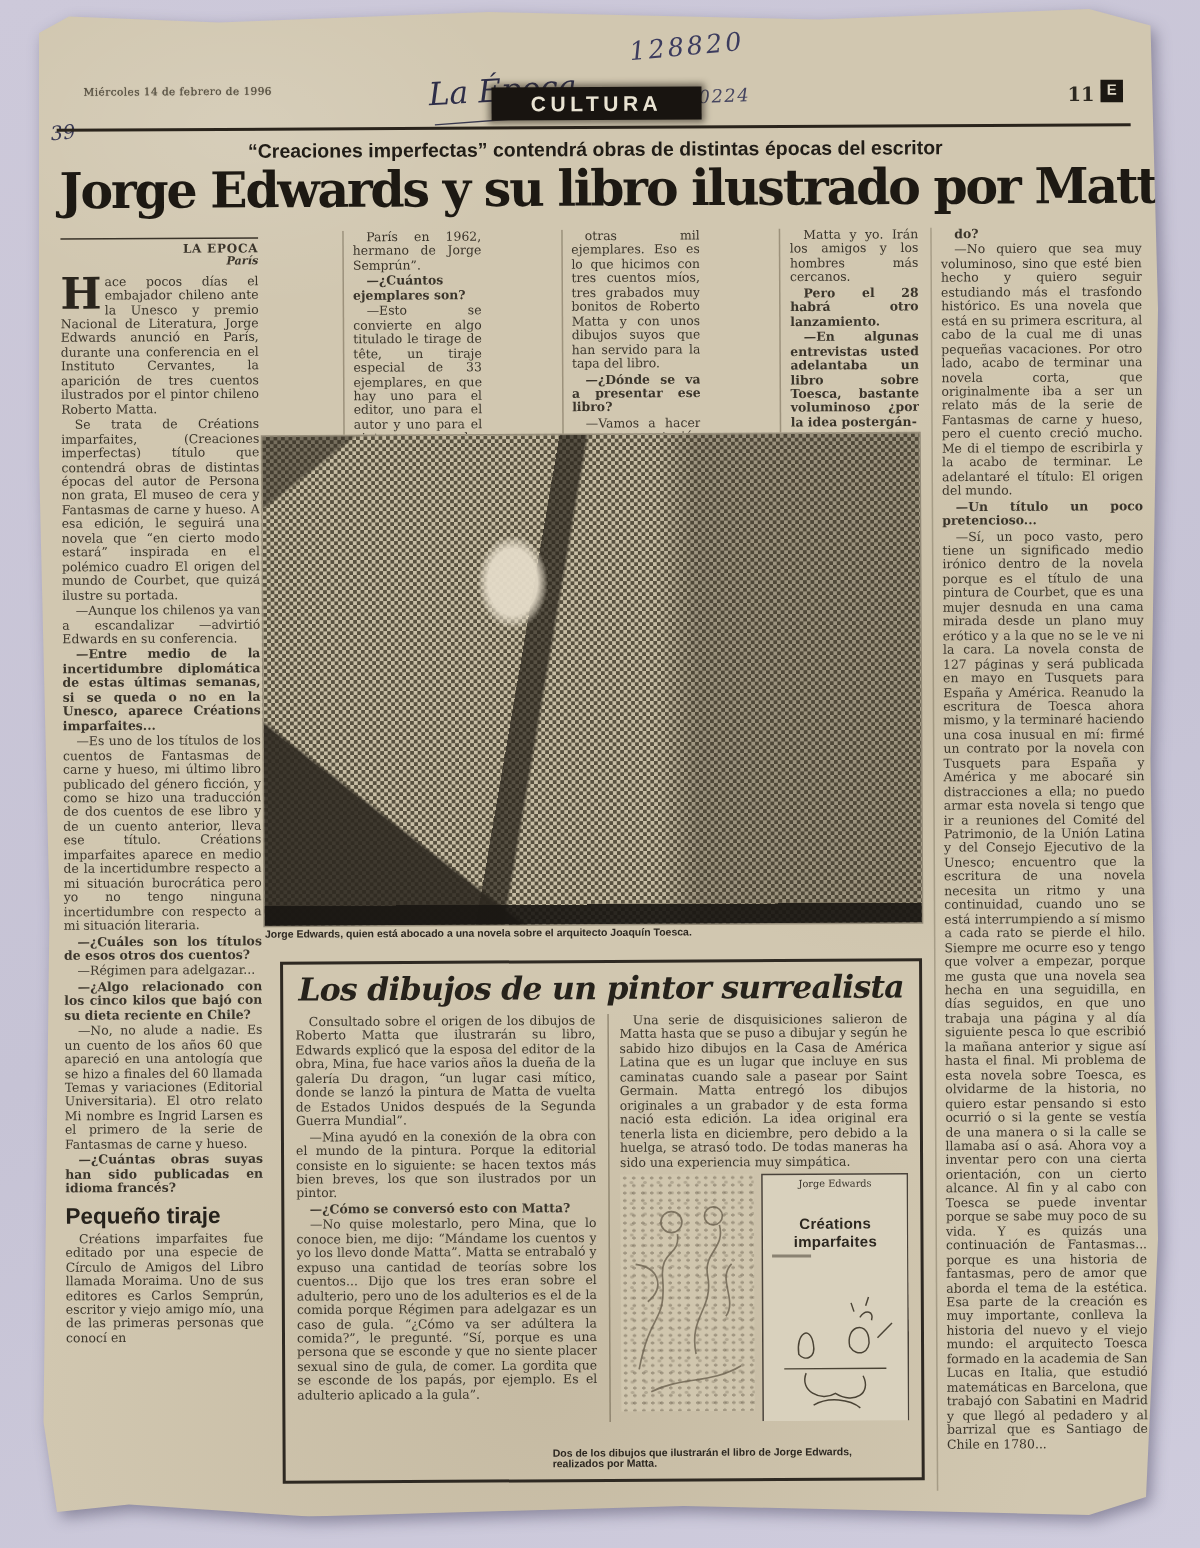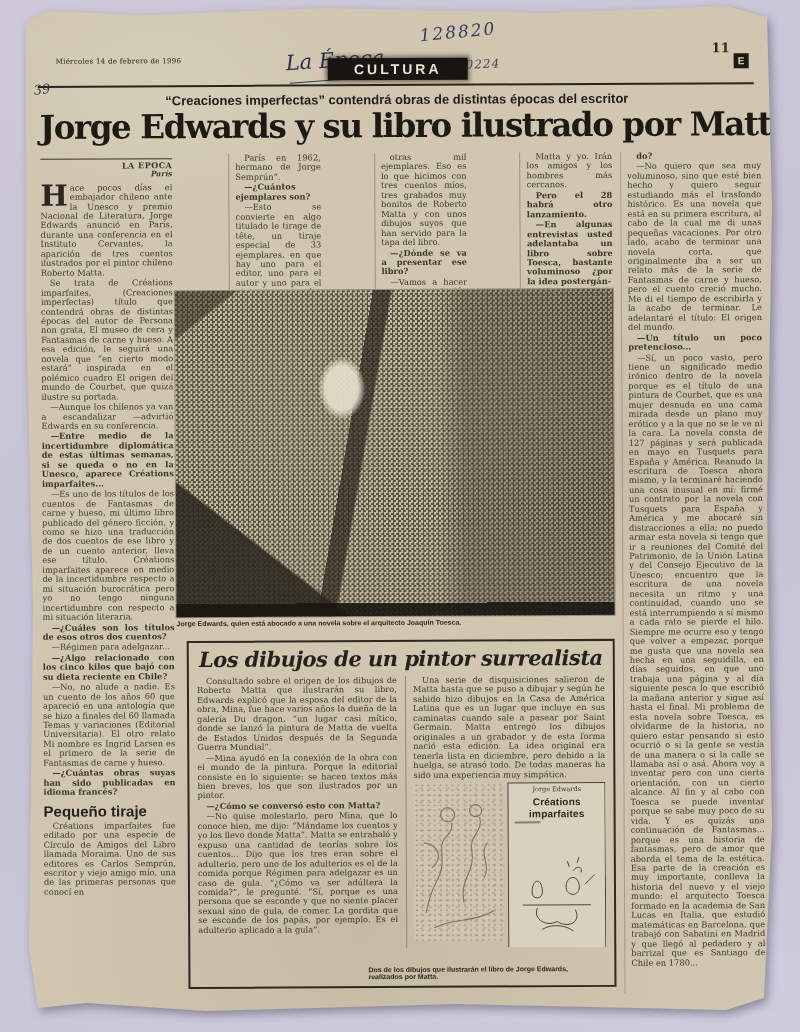--- a/index.html
+++ b/index.html
@@ -29,21 +29,21 @@
   #hw-code{left:414px;top:52px;font-size:12px;letter-spacing:1px;transform:rotate(-2deg);color:#45455f;}
   #hw-paper{left:262px;top:42px;font-size:21px;transform:rotate(-3deg);color:#2e2e48;}
   #hw-underline{position:absolute;left:266px;top:72px;width:120px;border-top:1.5px solid #39394f;transform:rotate(-4deg);}
   #hw-page{left:10px;top:74px;font-size:13px;transform:rotate(-6deg);color:#3a3a55;}
 
   
   #header-date{position:absolute;left:32px;top:50px;font-size:7px;color:#5a5344;letter-spacing:.3px;text-shadow:0 0 .6px #5a5344;}
   #section-box{position:absolute;left:304px;top:52px;width:140px;height:22px;background:#181410;color:#e9e3d2;
     display:flex;align-items:center;justify-content:center;font-family:"Liberation Sans",sans-serif;
     font-weight:700;font-size:14px;letter-spacing:3px;box-shadow:0 0 4px 2px rgba(40,34,26,.55);}
-  #page-number{position:absolute;left:688px;top:36px;font-weight:700;font-size:13px;color:#2c2820;}
+  #page-number{position:absolute;left:688px;top:52px;font-weight:700;font-size:13px;color:#2c2820;}
   #logo-box{position:absolute;left:710px;top:49px;width:15px;height:15px;background:#1c1812;color:#ddd6c4;
     display:flex;align-items:center;justify-content:center;font-family:"Liberation Sans",sans-serif;font-weight:700;font-size:10px;}
   #header-rule{position:absolute;left:14px;top:78px;width:716px;border-top:2px solid #2a241c;}
 
   
   #kicker{position:absolute;left:30px;top:86px;width:686px;text-align:center;
     font-family:"Liberation Sans",sans-serif;font-weight:700;font-size:13px;color:#211d17;}
   #headline{position:absolute;left:12px;top:100px;width:722px;text-align:center;white-space:nowrap;
     font-family:"DejaVu Serif",serif;font-weight:700;font-size:33px;letter-spacing:-1.5px;color:#1d1913;
     transform:scaleX(.99);transform-origin:center;}
@@ -91,21 +91,21 @@
   .matta-drawing{width:92px;height:158px;position:relative;overflow:hidden;
     background-color:#d0c6ae;
     background-image:
       radial-gradient(rgba(70,60,45,.35) 1px, transparent 1.4px),
       radial-gradient(rgba(70,60,45,.22) 1px, transparent 1.5px);
     background-size:6px 5px,9px 7px;background-position:0 0,3px 2px;}
   .book-cover{width:100px;height:196px;background:#d9d1bd;border:1px solid #49423a;box-sizing:border-box;
     padding:3px 4px;display:flex;flex-direction:column;}
   .bc-author{font-size:6.5px;text-align:center;color:#3a342b;}
   .bc-title{font-family:"Liberation Sans",sans-serif;font-weight:700;font-size:10px;text-align:center;
-    color:#2c2720;margin-top:3px;letter-spacing:.2px;}
+    color:#2c2720;margin-top:18px;letter-spacing:.2px;}
   .bc-smudge{width:26px;height:2px;background:rgba(60,52,40,.5);margin:2px 0 0 2px;}
   .bc-art{flex:1;margin-top:2px;}
   .bc-pub{font-family:Liberation Serif, serif;font-weight:700;font-size:12px;
     color:#2c2720;letter-spacing:1px;}
   .box-caption{position:absolute;left:178px;bottom:6px;width:230px;
     font-family:"Liberation Sans",sans-serif;font-weight:700;font-size:7px;color:#2c2720;text-align:left;}
 </style>
 </head>
 <body>
 

